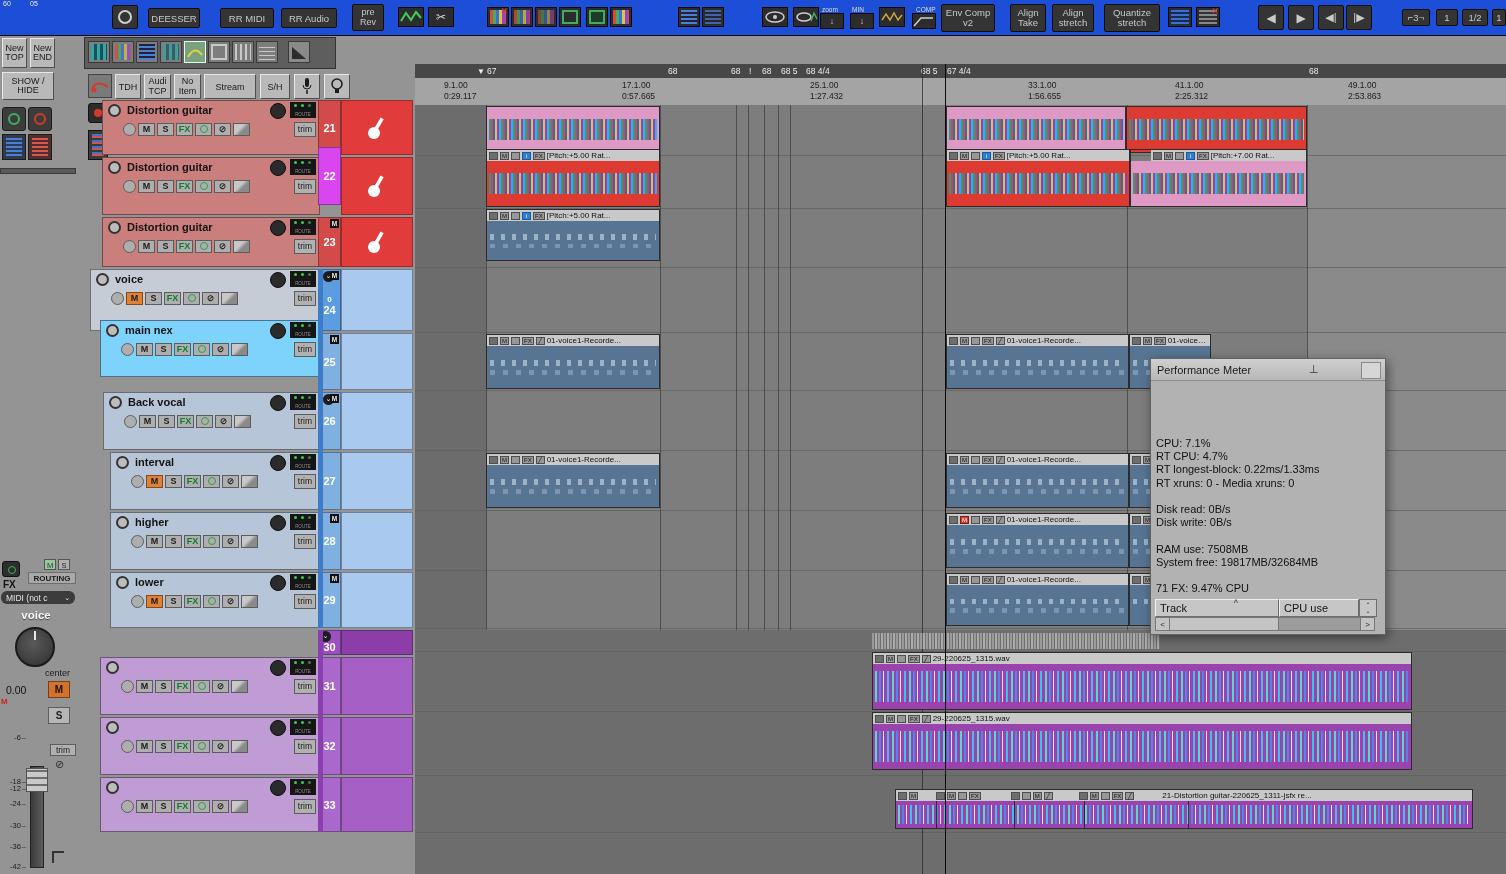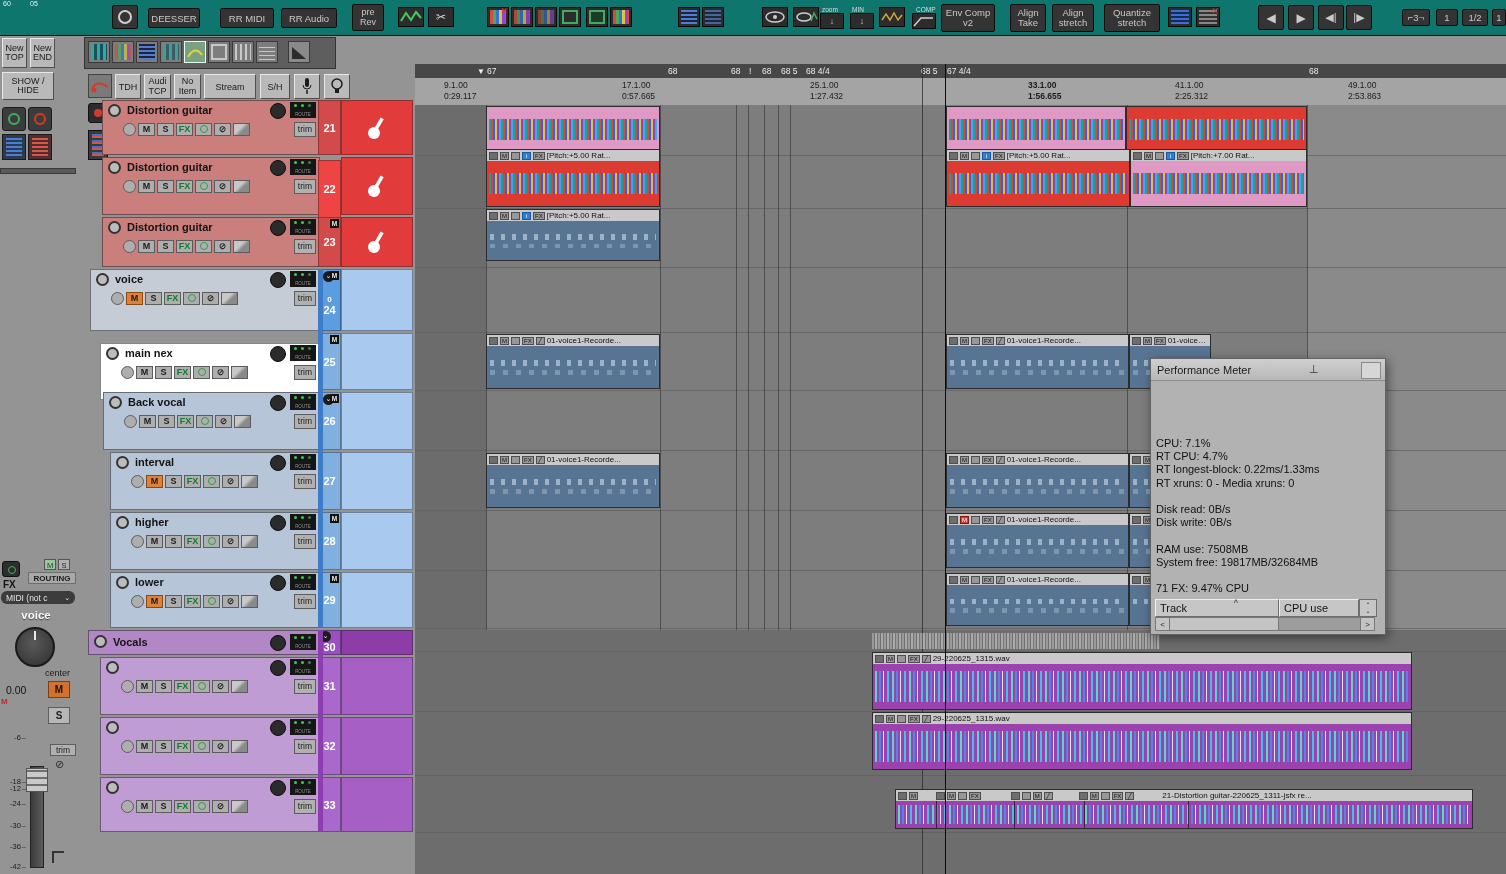--- a/index.html
+++ b/index.html
@@ -1,21 +1,21 @@
 <!DOCTYPE html>
 <html><head>
 <meta charset="utf-8">
 <style>
   html,body{margin:0;padding:0;background:#000;}
   #root{position:relative;width:1506px;height:874px;overflow:hidden;background:#949494;
         font-family:"Liberation Sans","DejaVu Sans",sans-serif;-webkit-font-smoothing:antialiased;}
   .abs{position:absolute;box-sizing:border-box;}
   .ml{white-space:pre-line;line-height:1.05;}
   
-  .tbar{position:absolute;left:0;top:0;width:1506px;height:35px;background:#0f766e;border-bottom:1px solid #0a0a0a;}
+  .tbar{position:absolute;left:0;top:0;width:1506px;height:35px;background:#1d4ed8;border-bottom:1px solid #0a0a0a;}
   .dkbtn{position:absolute;background:#343434;border:1px solid #0e0e0e;color:#c9c9c9;font-size:9.5px;
          display:flex;align-items:center;justify-content:center;text-align:center;box-sizing:border-box;border-radius:2px;}
   .cico{position:absolute;width:22px;height:20px;top:7px;background:#2c2c2c;border:1px solid #0a0a0a;box-sizing:border-box;overflow:hidden;}
   .cico .fill{position:absolute;inset:2px;}
   .rain{background:repeating-linear-gradient(90deg,#d84a3a 0 3px,#3fae5f 3px 6px,#3a6fd8 6px 9px,#d8c83a 9px 12px,#9a3fd8 12px 15px);}
   .teal{background:repeating-linear-gradient(90deg,#2fa8a0 0 3px,#1c4f5e 3px 6px);}
   .bluegrid{background:repeating-linear-gradient(0deg,#4a7fd8 0 2px,#223 2px 4px);}
   .redx{position:absolute;right:0;top:-2px;color:#e23b2b;font-size:9px;font-weight:bold;}
   .tlabel{position:absolute;font-size:6.5px;color:#ddd;}
   
@@ -315,21 +315,21 @@
       <div>0:29.117</div>
     </div>
   <div class="tm" style="left:622px;">
       <div>17.1.00</div>
       <div>0:57.665</div>
     </div>
   <div class="tm" style="left:810px;">
       <div>25.1.00</div>
       <div>1:27.432</div>
     </div>
-  <div class="tm" style="left:1028px;font-weight:bold;">
+  <div class="tm" style="left:1028px;">
       <div>33.1.00</div>
       <div>1:56.655</div>
     </div>
   <div class="tm" style="left:1175px;">
       <div>41.1.00</div>
       <div>2:25.312</div>
     </div>
   <div class="tm" style="left:1348px;">
       <div>49.1.00</div>
       <div>2:53.863</div>
@@ -401,21 +401,21 @@
         <span class="ii">M</span>
         <span class="ii"></span>
         <span class="ii info">i</span>
         <span class="ii">FX</span>
         <span class="ilabel">[Pitch:+5.00 Rat...</span>
       </div>
     <div class="ibody b-red">
         <div class="wave"></div>
       </div>
     </div>
-  <div class="item" style="left:1130px;top:149px;width:177px;height:58px;">
+  <div class="item" style="left:1130px;top:149px;width:177px;height:58px;padding-left:20px;">
     <div class="ihdr">
         <span class="ii lock"></span>
         <span class="ii">M</span>
         <span class="ii"></span>
         <span class="ii info">i</span>
         <span class="ii">FX</span>
         <span class="ilabel">[Pitch:+7.00 Rat...</span>
       </div>
     <div class="ibody b-pink">
         <div class="wave"></div>
@@ -669,21 +669,21 @@
         <span class="sb circ"></span>
         <span class="sb">M</span>
         <span class="sb">S</span>
         <span class="sb fxg">FX</span>
         <span class="sb pw"></span>
         <span class="sb">⊘</span>
         <span class="sb envic"></span>
         <span class="trimb">trim</span>
       </div>
   </div>
-  <div class="tnum" style="top:160px;height:58px;background:#ef4444;">
+  <div class="tnum" style="top:147px;height:58px;background:#d946ef;">
       <span>22</span>
     </div>
   <div class="tsw" style="top:157px;height:58px;background:#e23b3b;">
     <svg width="26" height="26">
         <circle cx="10" cy="18" r="6" fill="#fff"></circle>
         <rect x="13" y="2" width="3.5" height="14" fill="#fff" transform="rotate(30 14 9)"></rect>
       </svg>
     </div>
 
   <div class="tp" style="left:102px;top:217px;width:218px;height:50px;background:#cb7f7d;">
@@ -730,21 +730,21 @@
       </div>
   </div>
   <div class="tnum" style="top:269px;height:62px;background:#5c9ce0;flex-direction:column;gap:0;">
     <span class="collapse">⌄</span>
     <span style="font-size:8px;margin-top:10px;">0</span>
     <span>24</span>
     <span class="mbadge">M</span>
     </div>
   <div class="tsw" style="top:269px;height:62px;background:#a9c9ee;"></div>
 
-  <div class="tp" style="left:100px;top:343px;width:220px;height:57px;background:#ffffff;">
+  <div class="tp" style="left:100px;top:320px;width:220px;height:57px;background:#7dd3fc;">
     <span class="tcirc"></span>
     <span class="tname">main nex</span>
     <span class="tpan"></span>
     <span class="troute">ROUTE</span>
     <div class="tbtns">
         <span class="sb circ"></span>
         <span class="sb">M</span>
         <span class="sb">S</span>
         <span class="sb fxg">FX</span>
         <span class="sb pw"></span>
@@ -840,26 +840,20 @@
         <span class="sb envic"></span>
         <span class="trimb">trim</span>
       </div>
   </div>
   <div class="tnum" style="top:572px;height:56px;background:#7fb0e0;">
       <span>29</span>
       <span class="mbadge">M</span>
     </div>
   <div class="tsw" style="top:572px;height:56px;background:#a9c9ee;"></div>
 
-  <div class="tp" style="left:88px;top:630px;width:232px;height:25px;background:#b287c6;">
-    <span class="tcirc" style="top:4px;"></span>
-    <span class="tname" style="top:5px;">Vocals</span>
-    <span class="tpan" style="top:4px;"></span>
-    <span class="troute" style="top:3px;">ROUTE</span>
-  </div>
   <div class="tnum" style="top:630px;height:25px;background:#9a50c0;">
     <span class="collapse" style="top:0;left:1px;">⌄</span>
     <span style="margin-top:8px;">30</span>
     </div>
   <div class="tsw" style="top:630px;height:25px;background:#8c3da8;"></div>
 
   <div class="tp" style="left:100px;top:657px;width:220px;height:58px;background:#bf9cd3;">
     <span class="tcirc"></span>
     <span class="tname"></span>
     <span class="tpan"></span>

